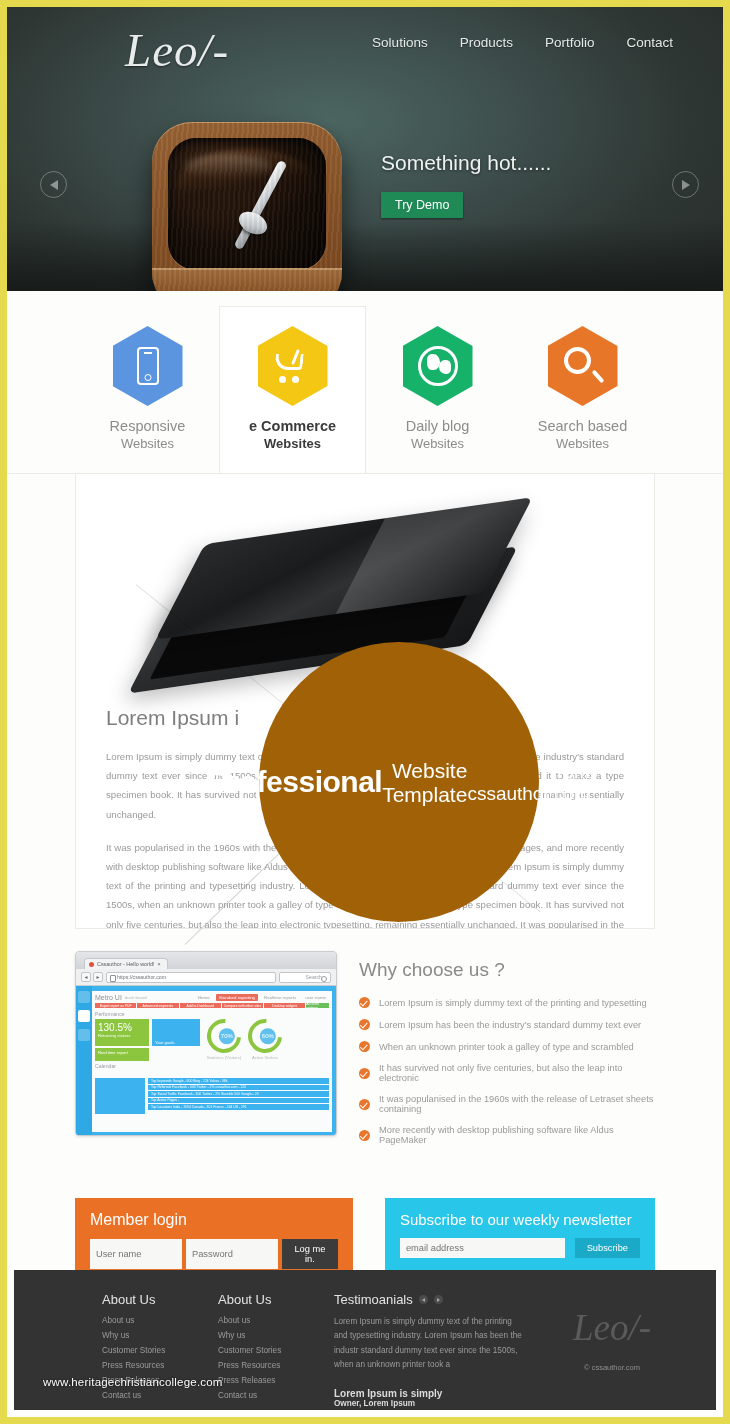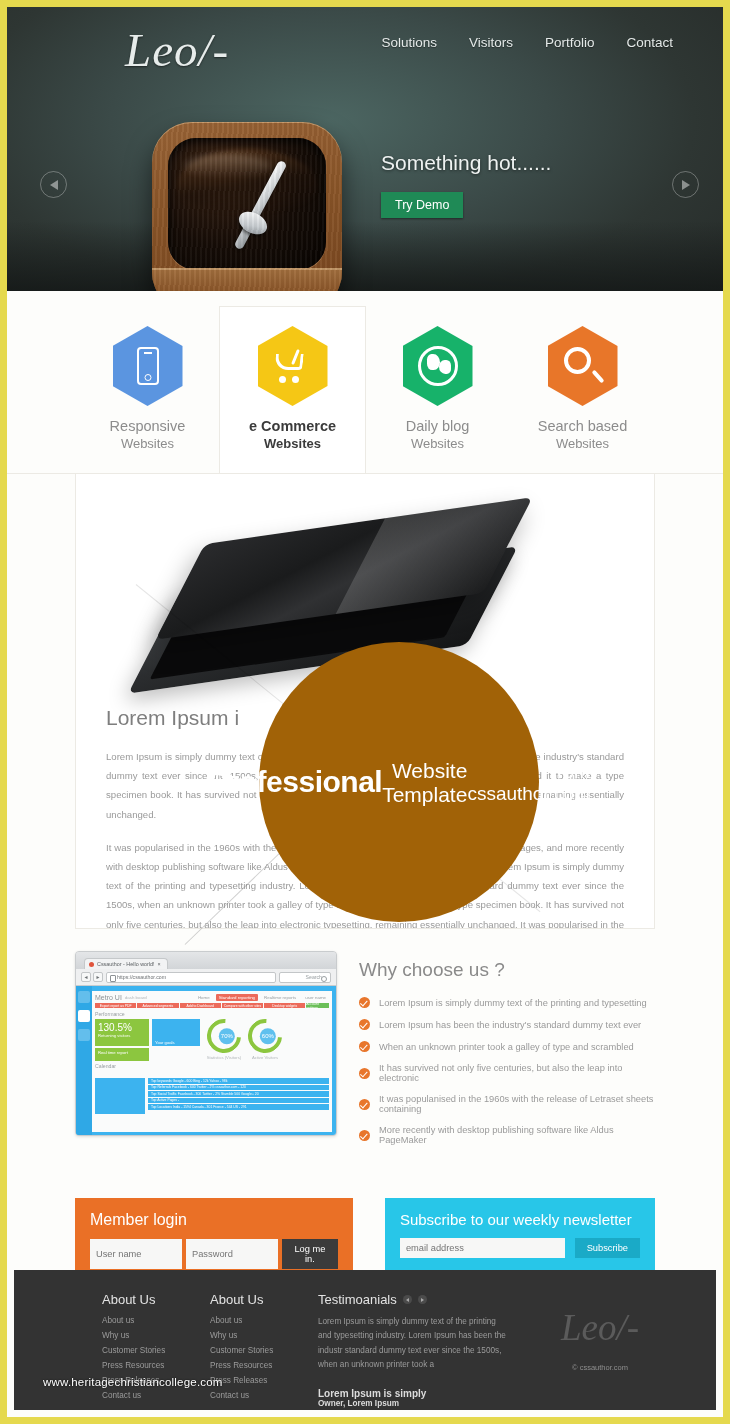--- a/index.html
+++ b/index.html
@@ -294,21 +294,21 @@
   .nbox { background:#28c6e8; width:275px; padding:13px 15px 16px; }
   .nbox h4 { color:#fff; font-size:15px; font-weight:normal; margin-bottom:10px; }
   .nrow { display:flex; gap:10px;justify-content:center; }
   .nrow input { flex:1; border:none; background:#f7f7f6; font-size:9.3px; color:#6f6f6f; padding:5px 6px; font-family:"Liberation Sans",sans-serif;}
   .nrow button { background:#1aaac7; color:#fff; border:none; font-size:9.3px; padding:5px 12px; cursor:pointer; font-family:"Liberation Sans",sans-serif;}
 
   
   .footer {
     position:absolute; left:7px; right:7px; bottom:7px; height:140px;
     background:#333333; padding:22px 24px 0 88px;
-    display:flex; gap:0;
+    display:flex; gap:8px;
   }
   .fcol { width:108px; }
   .fcol h5 { color:#e3e3e3; font-size:13px; font-weight:normal; margin-bottom:9px; }
   .fcol a { display:block; color:#9b9b9b; font-size:8.2px; text-decoration:none; margin-bottom:6px; }
   .ftes { width:190px; }
   .ftes .hd { display:flex; align-items:center; gap:6px; margin-bottom:8px;}
   .ftes h5 { color:#e3e3e3; font-size:13px; font-weight:normal; }
   .tarrow { width:9px; height:9px; border-radius:50%; background:#4b4b4b; display:flex; align-items:center; justify-content:center;}
   .tarrow i { width:0;height:0; }
   .tarrow.l i { border-top:2.5px solid transparent; border-bottom:2.5px solid transparent; border-right:3.5px solid #a8a8a8;}
@@ -328,21 +328,21 @@
 </style>
 </head>
 <body>
 
 <div class="page">
 
   <div class="hero">
     <div class="logo">Leo/-</div>
     <div class="nav">
       <a>Solutions</a>
-      <a>Visitors</a>
+      <a>Products</a>
       <a>Portfolio</a>
       <a>Contact</a>
     </div>
 
     <div class="arrow left">
       <i></i>
     </div>
     <div class="arrow right">
       <i></i>
     </div>

